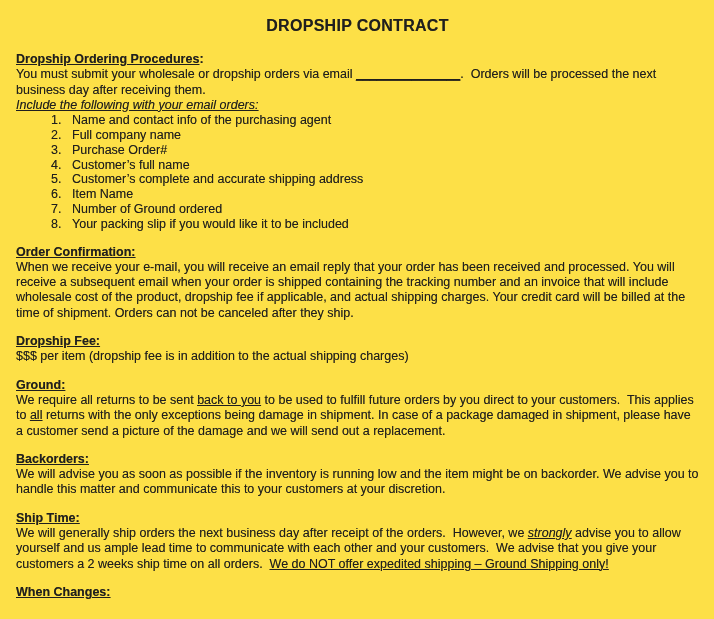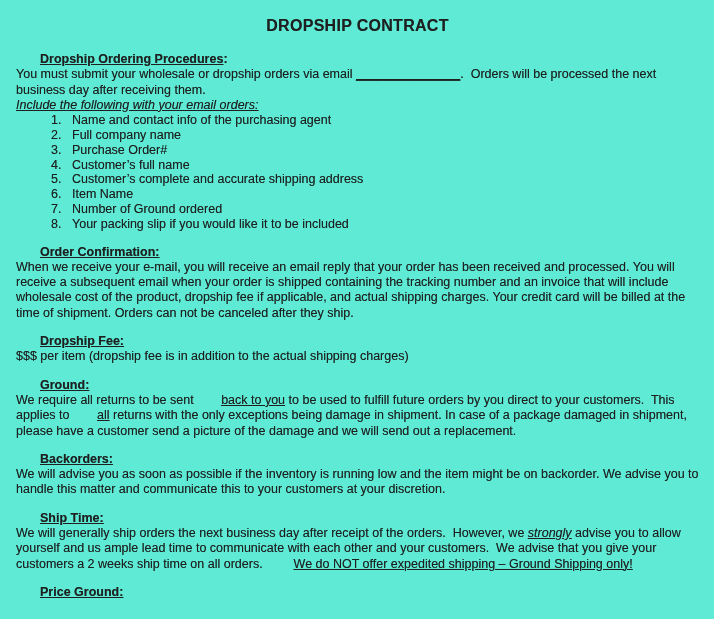--- a/index.html
+++ b/index.html
@@ -7,21 +7,21 @@
     width: 714px; height: 619px;
     background: #fdfdfd;
     font-family: "Liberation Sans", sans-serif;
     color: #1f1f1f;
     overflow: hidden;
   }
   .page {
     box-sizing: border-box;
     width: 714px; height: 619px;
     padding: 16px 15px 0 16px;
-    background: #5eead4;
+    background: #fde047;
     text-shadow: 0 0 0.5px rgba(0,0,0,0.45);
   }
   .title {
     margin: 0 0 17px 0;
     text-align: center;
     font-size: 16px;
     font-weight: bold;
     line-height: 19px;
     letter-spacing: 0.3px;
   }
@@ -40,21 +40,21 @@
   }
   ol.req-list {
     margin: 0;
     padding: 0 0 0 49px;
     font-size: 12.5px;
   }
   ol.req-list li {
     line-height: 14.8px;
     padding-left: 7px;
   }
-  .underline { text-decoration: underline; margin-left: 24px; }
+  .underline { text-decoration: underline; }
   .italic { font-style: italic; text-decoration: underline; }
   .blank-line { letter-spacing: 0; white-space: pre; text-decoration: underline; }
 </style>
 </head>
 <body>
 
 <div class="page">
 
   <h1 class="title">DROPSHIP CONTRACT</h1>
 
@@ -93,16 +93,16 @@
     <div class="heading"><span class="underline">Backorders:</span></div>
     <p class="para"><span>We will advise you as soon as possible if the inventory is running low and the item might be on backorder. We advise you to handle this matter and communicate this to your customers at your discretion.</span></p>
   </div>
 
   <div class="section">
     <div class="heading"><span class="underline">Ship Time:</span></div>
     <p class="para"><span>We will generally ship orders the next business day after receipt of the orders.  However, we </span><span class="italic">strongly</span><span> advise you to allow yourself and us ample lead time to communicate with each other and your customers.  We advise that you give your customers a 2 weeks ship time on all orders.  </span><span class="underline">We do NOT offer expedited shipping – Ground Shipping only!</span></p>
   </div>
 
   <div class="section">
-    <div class="heading"><span class="underline">Price Ground:</span></div>
+    <div class="heading"><span class="underline">When Changes:</span></div>
   </div>
 
 </div>
 
 </body></html>

